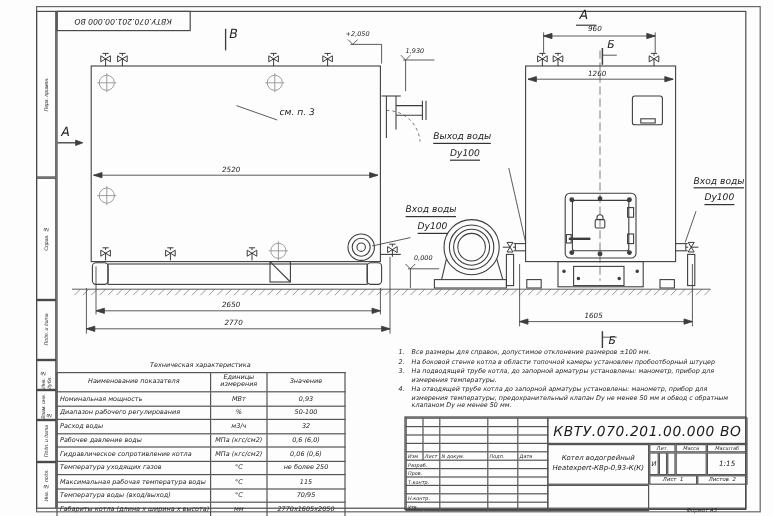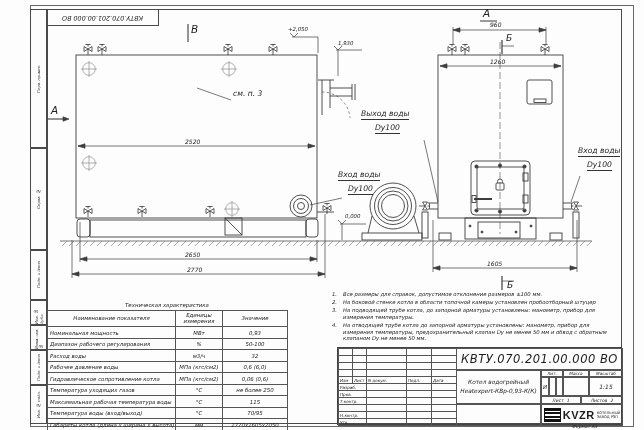--- a/index.html
+++ b/index.html
@@ -452,26 +452,18 @@
     <div class="cell" style="left:225px;top:29px;width:26px;height:19px;"></div>
     <div class="cell" style="left:251px;top:29px;width:34px;height:19px;font-size:6px;">1:15</div>
     <div class="cell" style="left:203px;top:48px;width:40px;height:8px;font-size:4.5px;gap:3px;">
       <span>Лист</span>
       <span>1</span>
     </div>
     <div class="cell" style="left:243px;top:48px;width:42px;height:8px;font-size:4.5px;gap:3px;">
       <span>Листов</span>
       <span>2</span>
     </div>
-    <div class="cell" style="left:203px;top:56px;width:82px;height:22px;gap:2px;font-style:normal;">
-      <div id="logoMark"></div>
-      <span style="font-weight:bold;font-size:11px;font-family:'Liberation Sans',sans-serif;letter-spacing:0.5px;">KVZR</span>
-      <span style="display:flex;flex-direction:column;font-size:3.6px;line-height:1.2;text-align:left;">
-        <span>КОТЕЛЬНЫЙ</span>
-        <span>ЗАВОД РЭП</span>
-      </span>
-    </div>
     <div class="cell" style="left:118px;top:56px;width:85px;height:22px;"></div>
   </div>
 
   <div class="lbl" style="left:572px;top:424.5px;font-size:4.5px;">Формат  А3</div>
 
 </div>
 
 </body></html>

